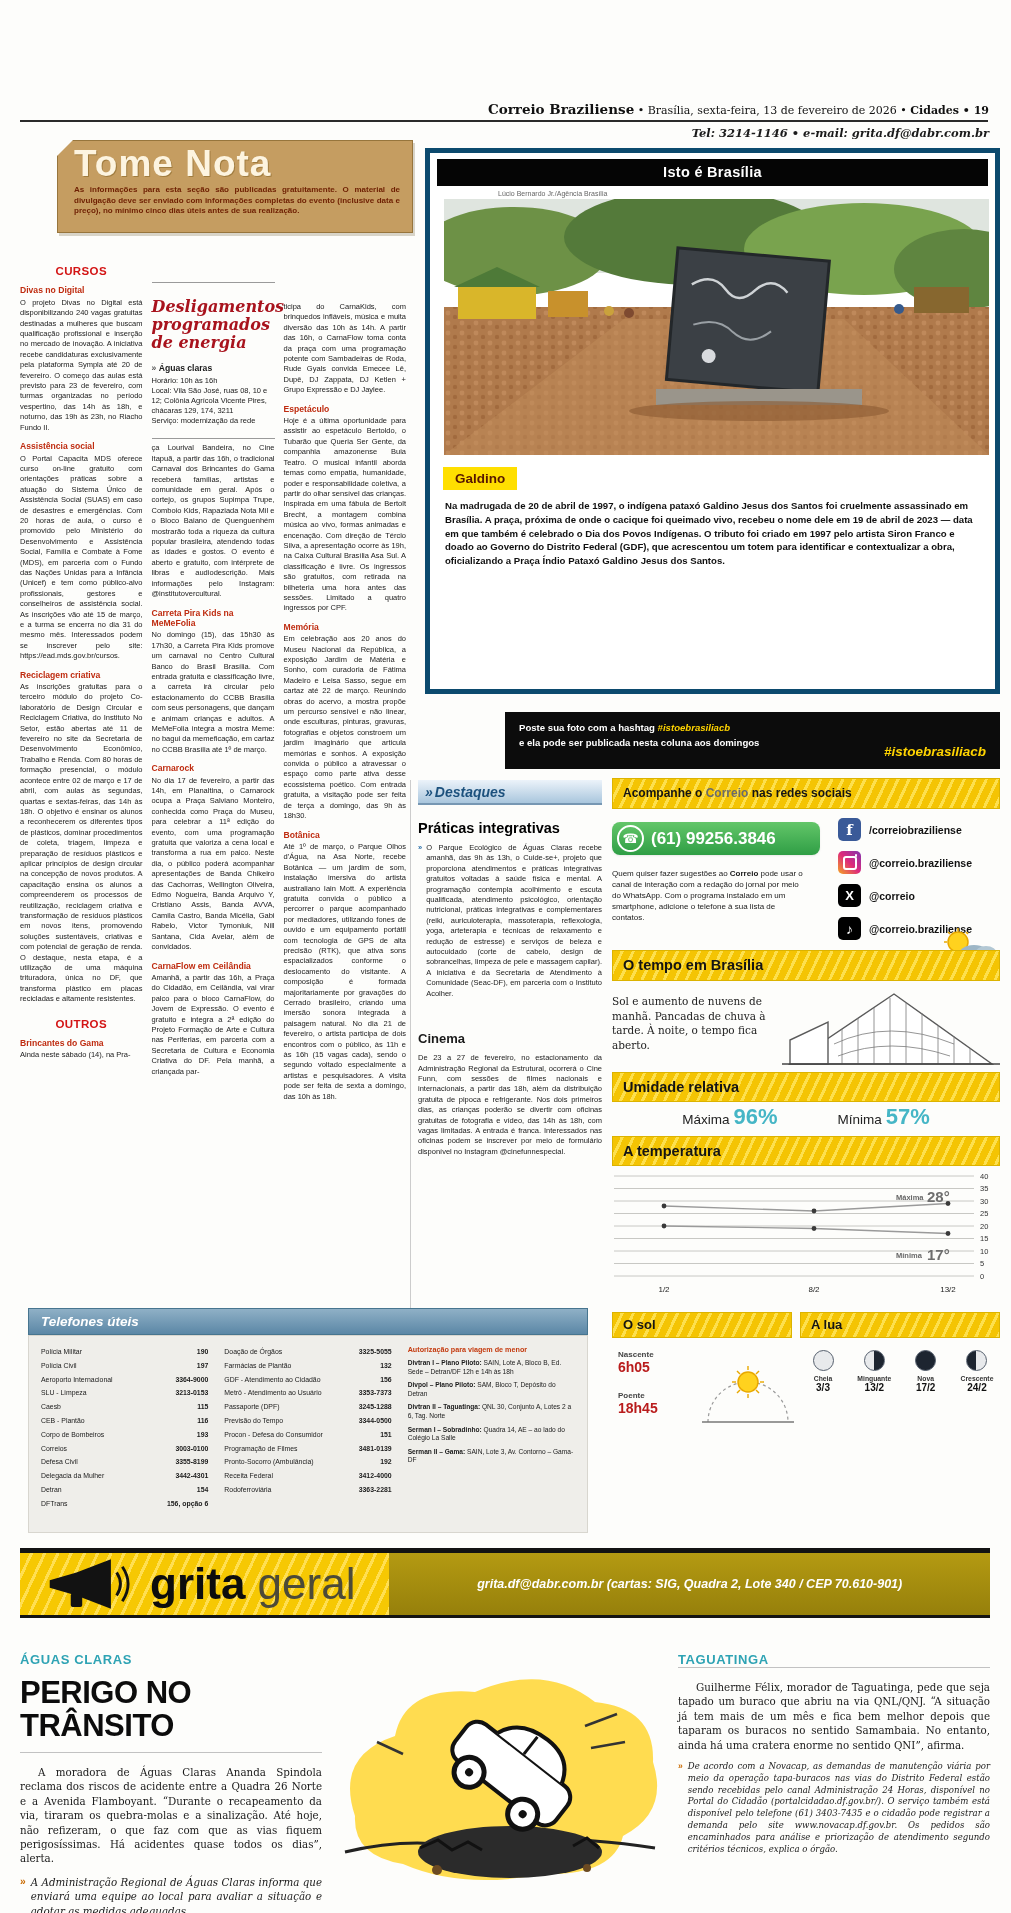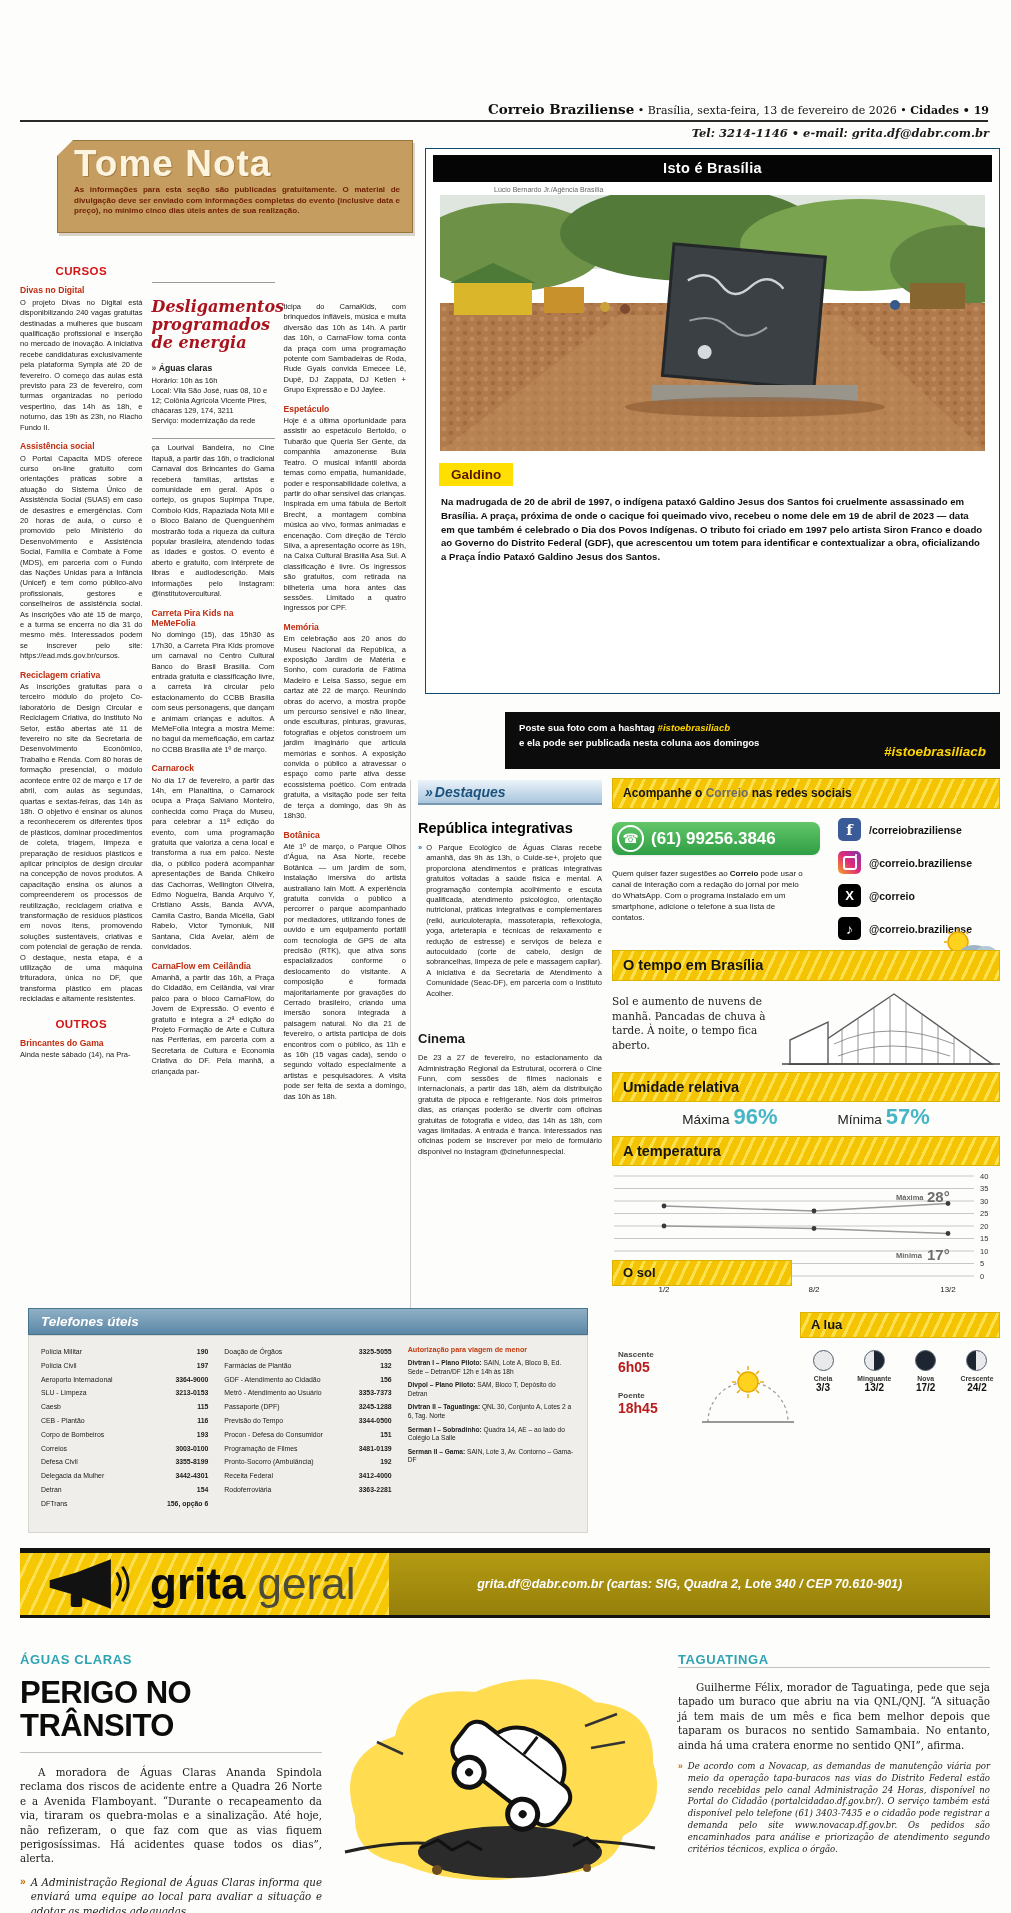--- a/index.html
+++ b/index.html
@@ -24,21 +24,21 @@
   .ncol p{margin:0 0 1px;}
   .colheader{color:#d31414;font-weight:bold;font-size:11.5px;text-align:center;letter-spacing:.4px;margin:14px 0 9px;}
   .sechead{color:#bf2c10;font-weight:bold;font-size:8.6px;margin:8px 0 2px;text-align:left;}
   .deslig{border-top:1px solid #9a9a9a;border-bottom:1px solid #9a9a9a;margin-top:30px;margin-bottom:4px;padding:15px 0 12px;}
   .deslig-title{font-family:"DejaVu Serif",serif;font-style:italic;font-weight:bold;color:#a8131d;font-size:16px;line-height:18px;margin-bottom:11px;text-align:left;}
   .deslig-area{font-weight:bold;font-size:8.6px;margin-bottom:3px;text-align:left;}
   .deslig-area .arr{color:#555;}
   .deslig-line{font-size:7.5px;line-height:10px;text-align:left;}
   .pad-top-col3{padding-top:50px;}
   
-  .isto-box{left:425px;top:148px;width:575px;height:546px;border:1px solid #0c4a6e;background:#fff;box-sizing:border-box;}
+  .isto-box{left:425px;top:148px;width:575px;height:546px;border:5px solid #0c4a6e;background:#fff;box-sizing:border-box;}
   .isto-bar{margin:6px 7px 4px;height:27px;background:#050505;color:#fff;font-weight:bold;font-size:14.5px;
             text-align:center;line-height:27px;letter-spacing:.3px;}
   .credit{font-size:7px;color:#666;margin:4px 0 2px 68px;}
   .photo-wrap{margin:0 14px;width:545px;height:256px;}
   .galdino{display:inline-block;background:#ffdf00;color:#571600;font-weight:bold;font-size:13.5px;padding:4px 12px;margin:12px 12px 9px 13px;}
   .caption{font-size:9.6px;font-weight:bold;line-height:13.8px;margin:0 15px;color:#101010;text-align:left;}
   .hash-bar{left:505px;top:712px;width:495px;height:57px;background:#0c0c0c;color:#fff;display:flex;box-sizing:border-box;padding:9px 14px 0 14px;}
   .hash-left{font-size:9.6px;font-weight:bold;line-height:14.5px;}
   .hash-inline{color:#ffd400;font-style:italic;}
   .hash-big{margin-left:auto;align-self:flex-end;padding-bottom:10px;color:#ffd400;font-style:italic;font-weight:bold;font-size:13.5px;}
@@ -83,21 +83,21 @@
   
   .umid-banner{left:612px;top:1072px;width:388px;height:30px;font-size:14.5px;line-height:28px;padding-left:10px;}
   .umid-row{left:612px;top:1104px;width:388px;display:flex;justify-content:center;gap:60px;align-items:baseline;}
   .umid-item{display:flex;align-items:baseline;gap:4px;}
   .umid-label{font-size:13.5px;color:#222;}
   .umid-val{font-size:22px;font-weight:bold;color:#46b6c6;}
   
   .temp-banner{left:612px;top:1136px;width:388px;height:30px;font-size:14.5px;line-height:28px;padding-left:10px;}
   .temp-chart{left:614px;top:1168px;width:392px;height:138px;}
   
-  .sol-banner{left:612px;top:1260px;width:180px;height:26px;font-size:13px;line-height:24px;padding-left:10px;}
+  .sol-banner{left:612px;top:1312px;width:180px;height:26px;font-size:13px;line-height:24px;padding-left:10px;}
   .lua-banner{left:800px;top:1312px;width:200px;height:26px;font-size:13px;line-height:24px;padding-left:10px;}
   .sol-labels{left:618px;top:1350px;width:80px;}
   .sol-item{margin-bottom:16px;}
   .sol-name{font-size:8px;font-weight:bold;color:#444;}
   .sol-time{font-size:14px;font-weight:bold;color:#b91c1c;}
   .sol-arc{left:700px;top:1344px;width:96px;height:92px;}
   .lua-row{left:800px;top:1350px;width:200px;display:flex;justify-content:space-between;}
   .lua-item{width:46px;text-align:center;}
   .moon{width:21px;height:21px;border-radius:50%;margin:0 auto 4px;border:1px solid #56606e;box-sizing:border-box;}
   .m-cheia{background:#e8eaec;}
@@ -241,21 +241,21 @@
       <span>Poste sua foto com a hashtag </span><span class="hash-inline">#istoebrasiliacb</span><br>
       <span>e ela pode ser publicada nesta coluna aos domingos</span>
     </div>
     <div class="hash-big">#istoebrasiliacb</div>
   </div>
 
   <div class="abs vrule"></div>
 
   <div class="abs destaques">
     <div class="dest-bar"><span class="arr">»</span><span>Destaques</span></div>
-    <div class="dest-h">República integrativas</div>
+    <div class="dest-h">Práticas integrativas</div>
     <div class="dest-item">
       <span class="blt">»</span>
       <span class="txt">O Parque Ecológico de Águas Claras recebe amanhã, das 9h às 13h, o Cuide-se+, projeto que proporciona atendimentos e práticas integrativas gratuitos voltadas à saúde física e mental. A programação contempla acolhimento e escuta qualificada, atendimento psicológico, orientação nutricional, práticas integrativas e complementares (reiki, auriculoterapia, massoterapia, reflexologia, yoga, arteterapia e técnicas de relaxamento e redução de estresse) e serviços de beleza e autocuidado (corte de cabelo, design de sobrancelhas, limpeza de pele e massagem capilar). A iniciativa é da Secretaria de Atendimento à Comunidade (Seac-DF), em parceria com o Instituto Acolher.</span>
     </div>
     <div class="cinema-h">Cinema</div>
     <p class="cinema-p">De 23 a 27 de fevereiro, no estacionamento da Administração Regional da Estrutural, ocorrerá o Cine Funn, com sessões de filmes nacionais e internacionais, a partir das 18h, além da distribuição gratuita de pipoca e refrigerante. Nos dois primeiros dias, as crianças poderão se divertir com oficinas gratuitas de fotografia e vídeo, das 14h às 18h, com vagas limitadas. A entrada é franca. Interessados nas oficinas podem se inscrever por meio de formulário disponível no Instagram @cinefunnespecial.</p>
   </div>
 
   <div class="abs banner-y redes-banner">
     <span>Acompanhe o </span><span class="mid">Correio</span><span> nas redes sociais</span>

